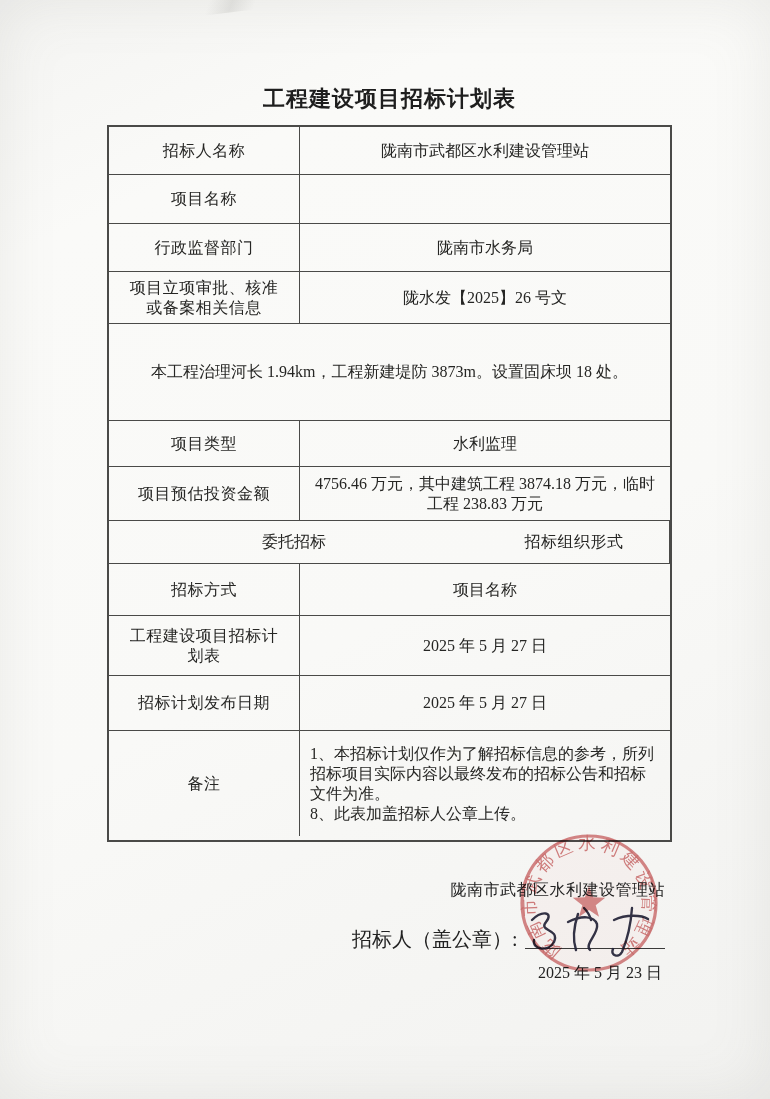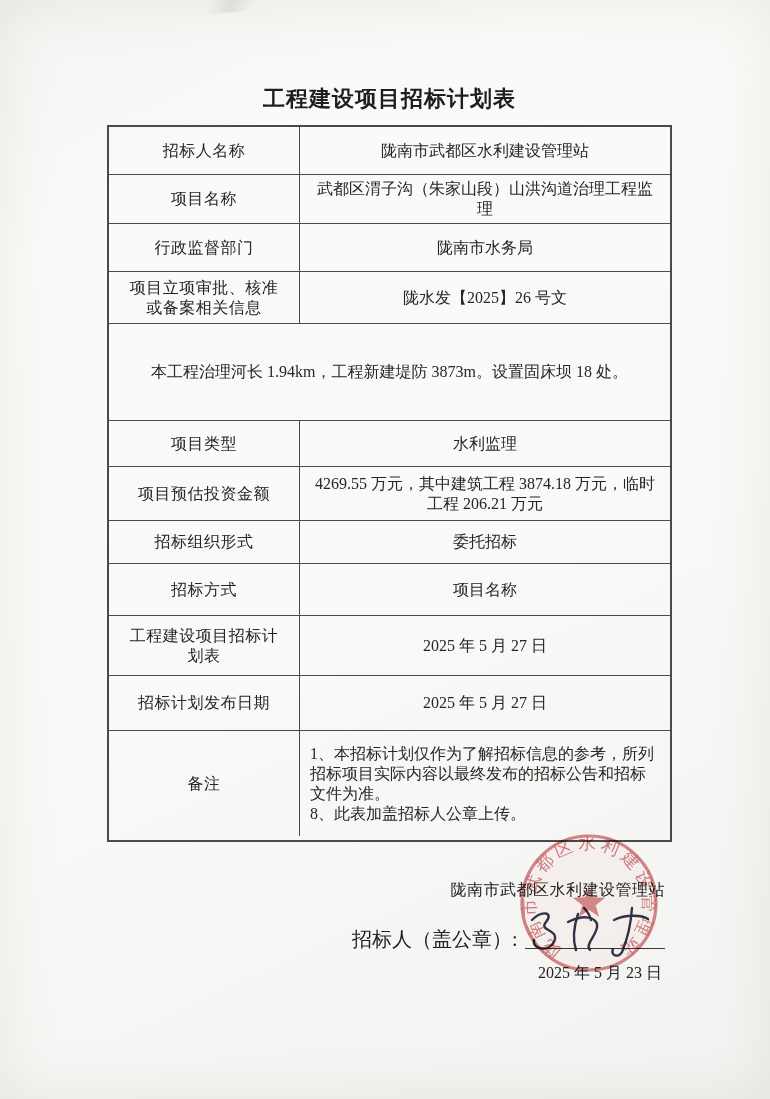--- a/index.html
+++ b/index.html
@@ -68,44 +68,43 @@
 
   <div class="doc-title">工程建设项目招标计划表</div>
 
   <div class="form-table">
     <div class="trow" style="height:48px">
       <div class="cell label">招标人名称</div>
       <div class="cell value">陇南市武都区水利建设管理站</div>
     </div>
     <div class="trow" style="height:49px">
       <div class="cell label">项目名称</div>
-      <div class="cell value">武都区渭子沟（朱家山段）山洪沟道治理工程监理</div>
     </div>
     <div class="trow" style="height:48px">
       <div class="cell label">行政监督部门</div>
       <div class="cell value">陇南市水务局</div>
     </div>
     <div class="trow" style="height:52px">
       <div class="cell label">项目立项审批、核准或备案相关信息</div>
       <div class="cell value">陇水发【2025】26 号文</div>
     </div>
     <div class="trow" style="height:97px">
       <div class="cell value">本工程治理河长 1.94km，工程新建堤防 3873m。设置固床坝 18 处。</div>
     </div>
     <div class="trow" style="height:46px">
       <div class="cell label">项目类型</div>
       <div class="cell value">水利监理</div>
     </div>
     <div class="trow" style="height:54px">
       <div class="cell label">项目预估投资金额</div>
-      <div class="cell value">4269.55 万元，其中建筑工程 3874.18 万元，临时工程 206.21 万元</div>
+      <div class="cell value">4756.46 万元，其中建筑工程 3874.18 万元，临时工程 238.83 万元</div>
     </div>
     <div class="trow" style="height:43px">
+      <div class="cell value">委托招标</div>
       <div class="cell label">招标组织形式</div>
-      <div class="cell value">委托招标</div>
     </div>
     <div class="trow" style="height:52px">
       <div class="cell label">招标方式</div>
       <div class="cell value">项目名称</div>
     </div>
     <div class="trow" style="height:60px">
       <div class="cell label">工程建设项目招标计划表</div>
       <div class="cell value">2025 年 5 月 27 日</div>
     </div>
     <div class="trow" style="height:55px">

